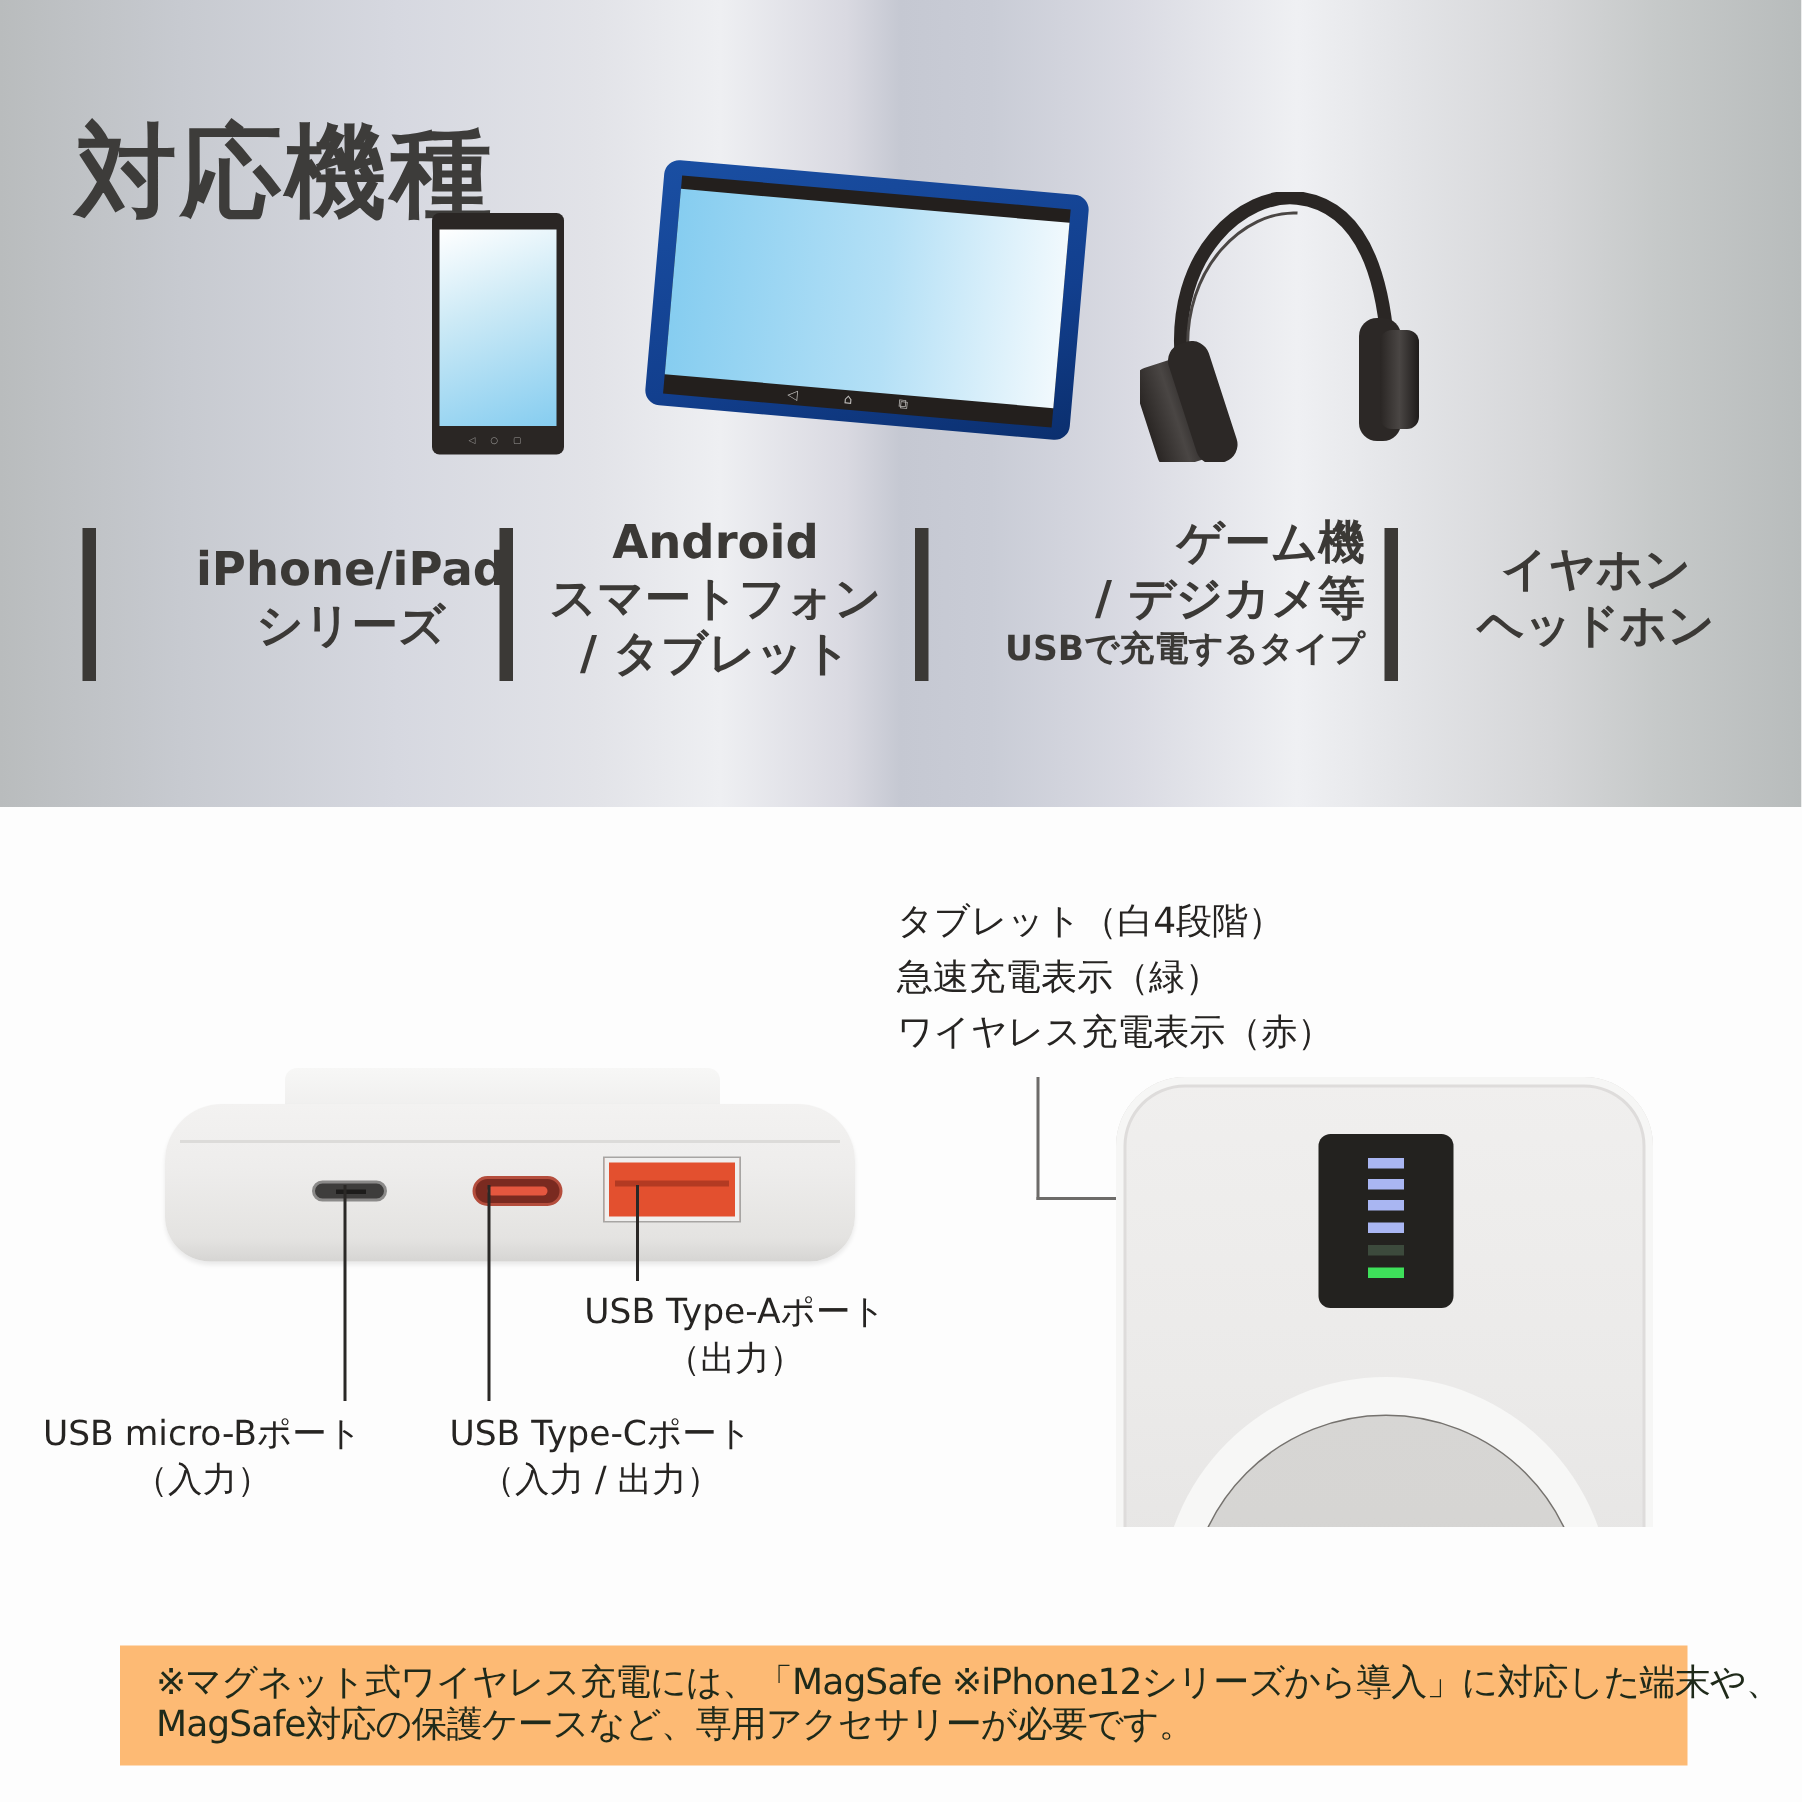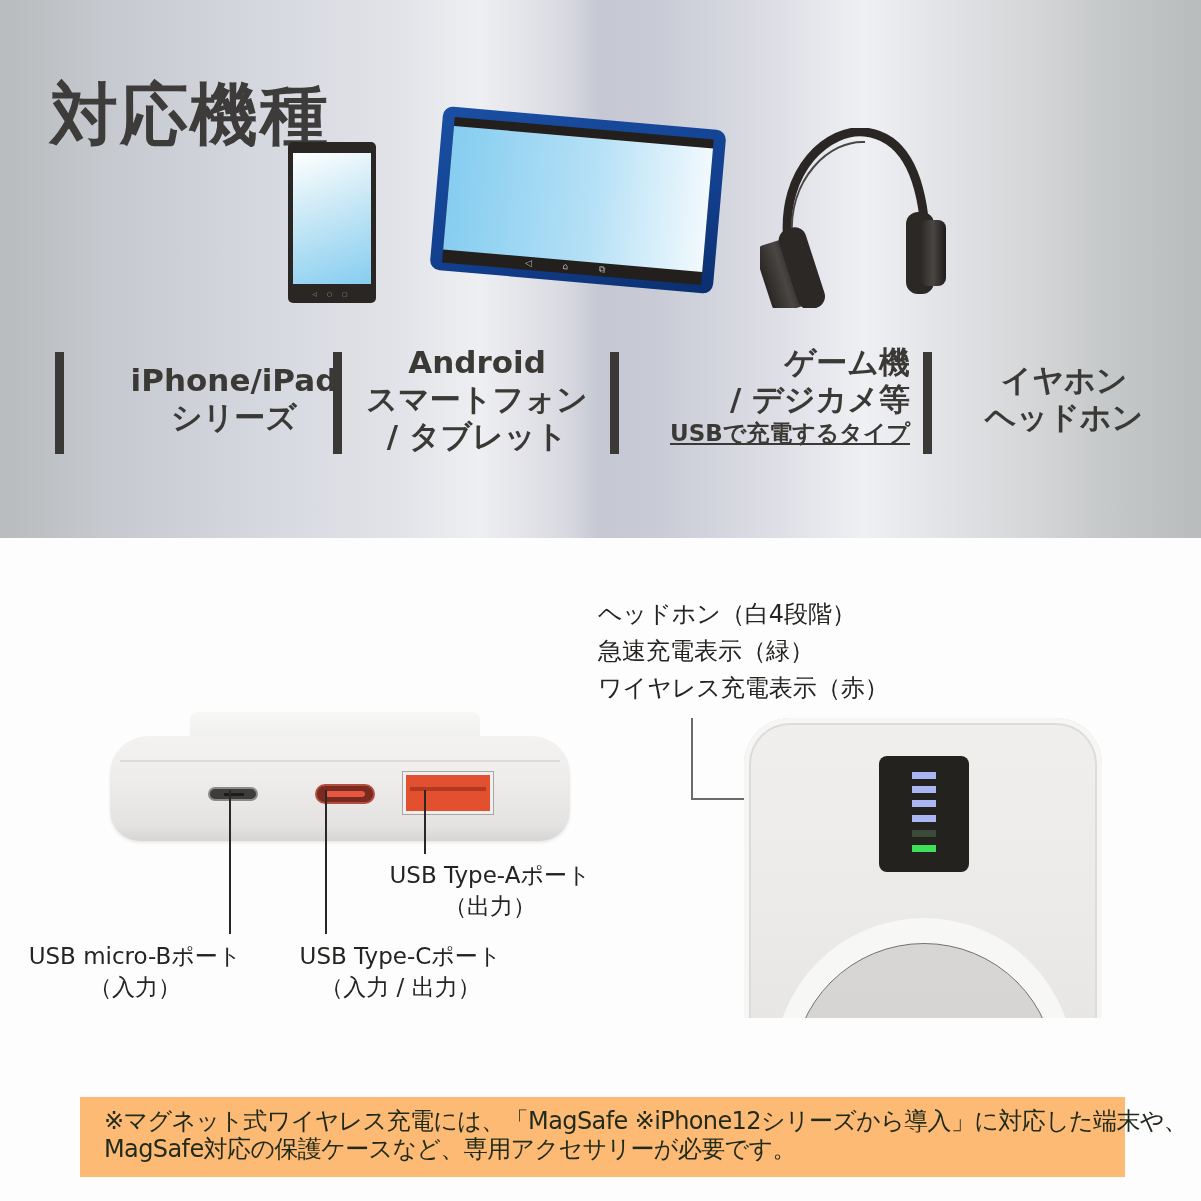--- a/index.html
+++ b/index.html
@@ -57,21 +57,21 @@
     
     .headphones { position: absolute; left: 760px; top: 128px; width: 190px; height: 180px; }
 
     
     .cat-bar { position: absolute; top: 352px; width: 9px; height: 102px; background: #3b3936; }
     .cat {
       position: absolute; top: 344px; text-align: center; font-weight: bold;
       color: #3b3936; line-height: 1.2;
     }
     .cat .l { display: block; font-size: 31px; }
-    .cat .s { display: block; font-size: 23px; margin-top: 2px; text-decoration: underline; }
+    .cat .s { display: block; font-size: 23px; margin-top: 2px; }
 
     
     .indicator-notes {
       position: absolute; left: 598px; top: 596px; font-size: 24px; line-height: 37px;
       color: #262422; font-family: "DejaVu Sans", sans-serif;
     }
 
     .line { position: absolute; background: #2a2826; }
 
     .port-label {
@@ -203,21 +203,21 @@
   <span class="s">USBで充電するタイプ</span>
 </div>
 
 <div class="cat-bar" style="left:923px;"></div>
 <div class="cat" style="left:950px; width:228px; top:362px;">
   <span class="l">イヤホン</span>
   <span class="l">ヘッドホン</span>
 </div>
 
 <div class="indicator-notes">
-  <div>ヘッドホン（白4段階）</div>
+  <div>タブレット（白4段階）</div>
   <div>急速充電表示（緑）</div>
   <div>ワイヤレス充電表示（赤）</div>
 </div>
 
 <div class="bank-side">
   <div class="top-pad"></div>
   <div class="body"></div>
   <div class="groove"></div>
   <div class="port-micro"></div>
   <div class="port-c"></div>

